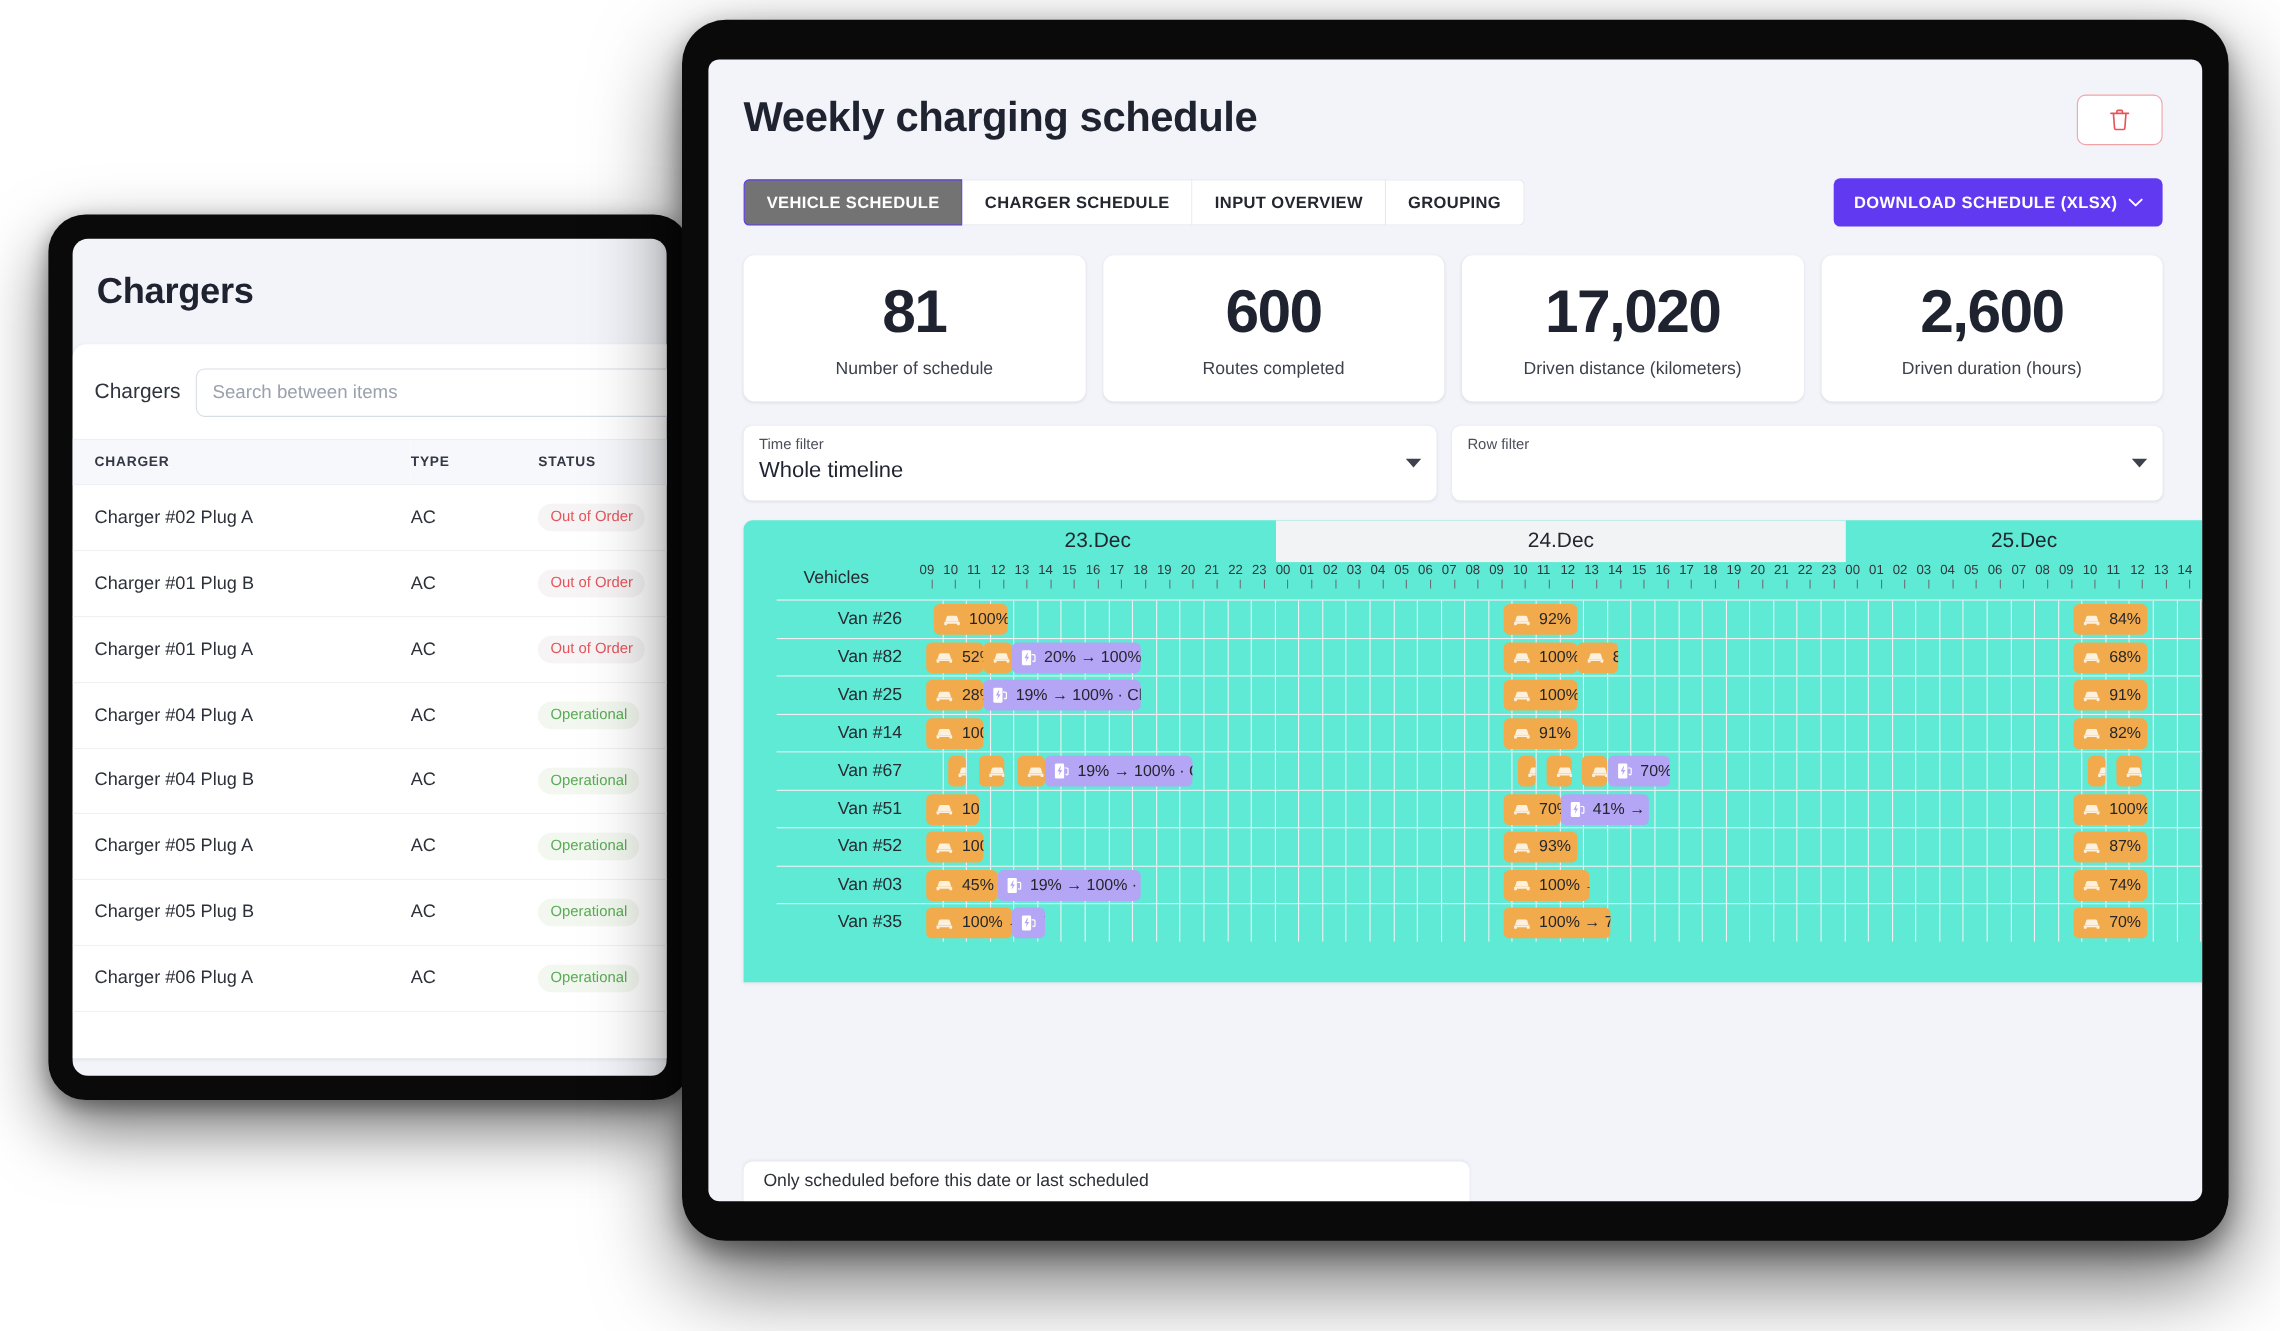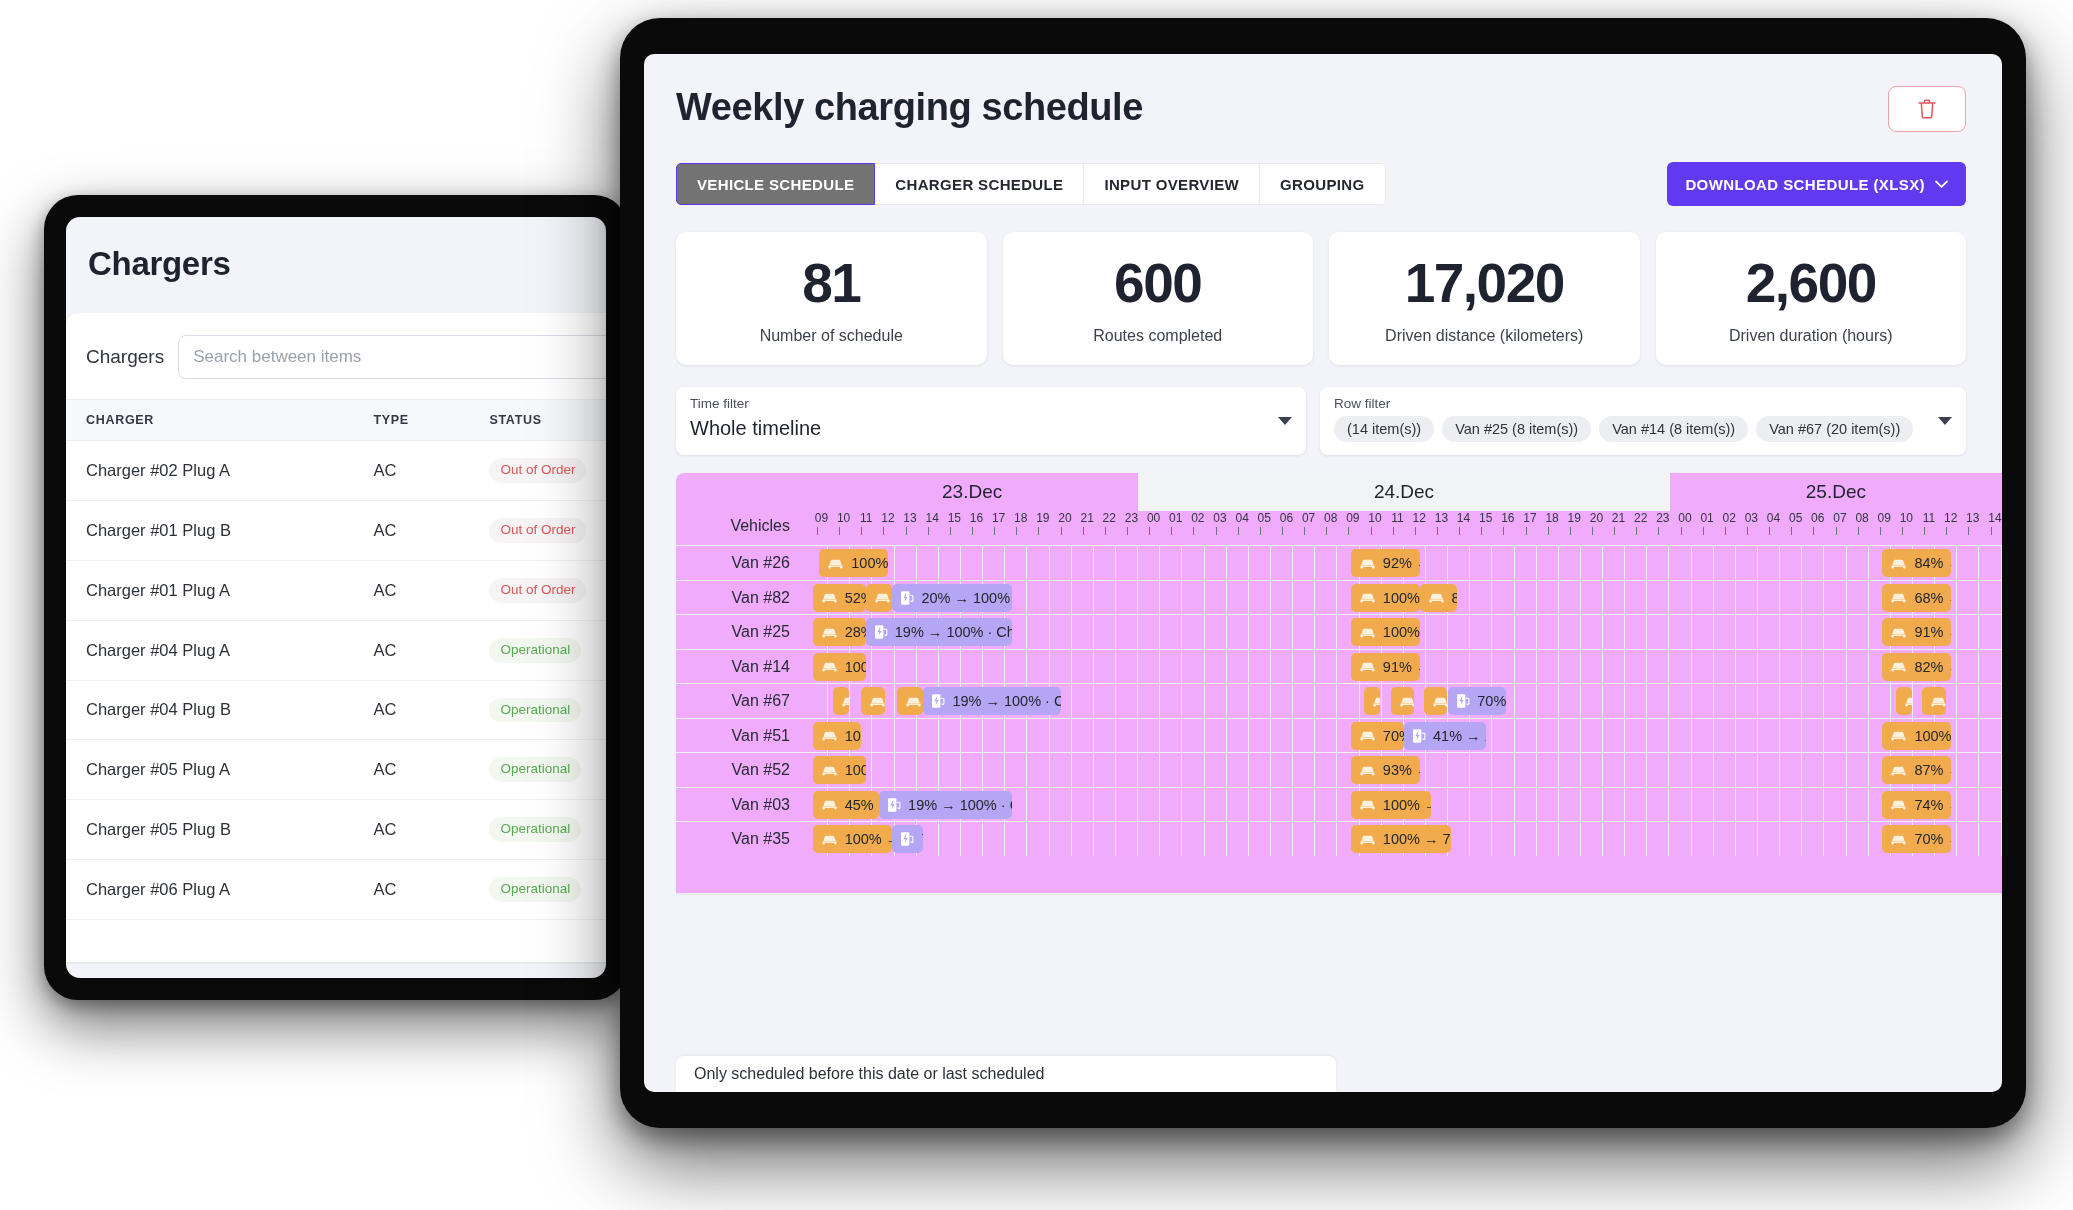--- a/index.html
+++ b/index.html
@@ -141,29 +141,29 @@
     width:0;height:0;border-left:7px solid transparent;border-right:7px solid transparent;
     border-top:8px solid #3d414b;
   }
   .chips { display:flex; gap: 8px; margin-top: 5px; }
   .chip {
     background:#eceef2; color:#30343d; border-radius: 999px;
     padding: 5px 13px; font-size: 14.5px; white-space: nowrap;
   }
 
   
-  .gantt { margin: 18px 0 0 32px; background:#f0abfc; border-radius:8px 0 0 0; overflow:hidden;
-           box-shadow: 0 1px 3px rgba(16,24,40,.07); height: 420px; position: relative; }
+  .gantt { margin: 18px 0 0 32px; background:#5eead4; border-radius:8px 0 0 0; overflow:hidden;
+           box-shadow: 0 1px 3px rgba(16,24,40,.07); height: 420px; position: relative; padding-left: 30px; }
   .g-daybar { display:flex; height: 38px; margin-left: 130px; }
   .g-day { font-size: 19px; color:#22262e; display:flex; align-items:center; justify-content:center; }
   .g-day.alt { background:#f2f3f5; }
   .g-vehlabel { position:absolute; left:0; top: 44px; width:130px; text-align:right;
                 font-size: 16px; color:#272b33; padding-right: 16px; }
   .g-hours { display:flex; margin-left:130px; height: 34px; align-items:flex-start; }
-  .g-hour { font-size: 12px; color:#33373f; text-align:right; position:relative; }
+  .g-hour { font-size: 12px; color:#33373f; text-align:left; position:relative; }
   .g-hour .tick { position:absolute; left:50%; top:16px; width:1px; height:8px; background:#6c707a; }
   .g-rows { position: relative; }
   .g-row { display:flex; height: 34.5px; border-top:1px solid #eef0f3; position:relative; }
   .g-row .rlab { width:130px; flex:none; text-align:right; padding-right:16px;
                  font-size:16px; color:#272b33; display:flex; align-items:center; justify-content:flex-end; }
   .g-track { position:relative; flex:1; }
   .g-grid { position:absolute; inset:0; display:flex; }
   .g-cell { border-right:1px solid #eef0f3; }
   .blk {
     position:absolute; top:3px; height: 28px; border-radius:5px;
@@ -298,26 +298,20 @@
         </div>
 
       <div class="filters">
         <div class="filter-box time">
           <div class="flbl">Time filter</div>
           <div class="fval">Whole timeline</div>
           <span class="caret"></span>
         </div>
         <div class="filter-box row">
           <div class="flbl">Row filter</div>
-          <div class="chips" id="row-chips">
-              <div class="chip">(14 item(s))</div>
-              <div class="chip">Van #25 (8 item(s))</div>
-              <div class="chip">Van #14 (8 item(s))</div>
-              <div class="chip">Van #67 (20 item(s))</div>
-            </div>
           <span class="caret"></span>
         </div>
       </div>
 
       <div class="gantt">
         <div class="g-daybar" id="g-daybar">
             <div class="g-day" style="width: 27.7778%;">23.Dec</div>
             <div class="g-day alt" style="width: 44.4444%;">24.Dec</div>
             <div class="g-day" style="width: 27.7778%;">25.Dec</div>
           </div>

